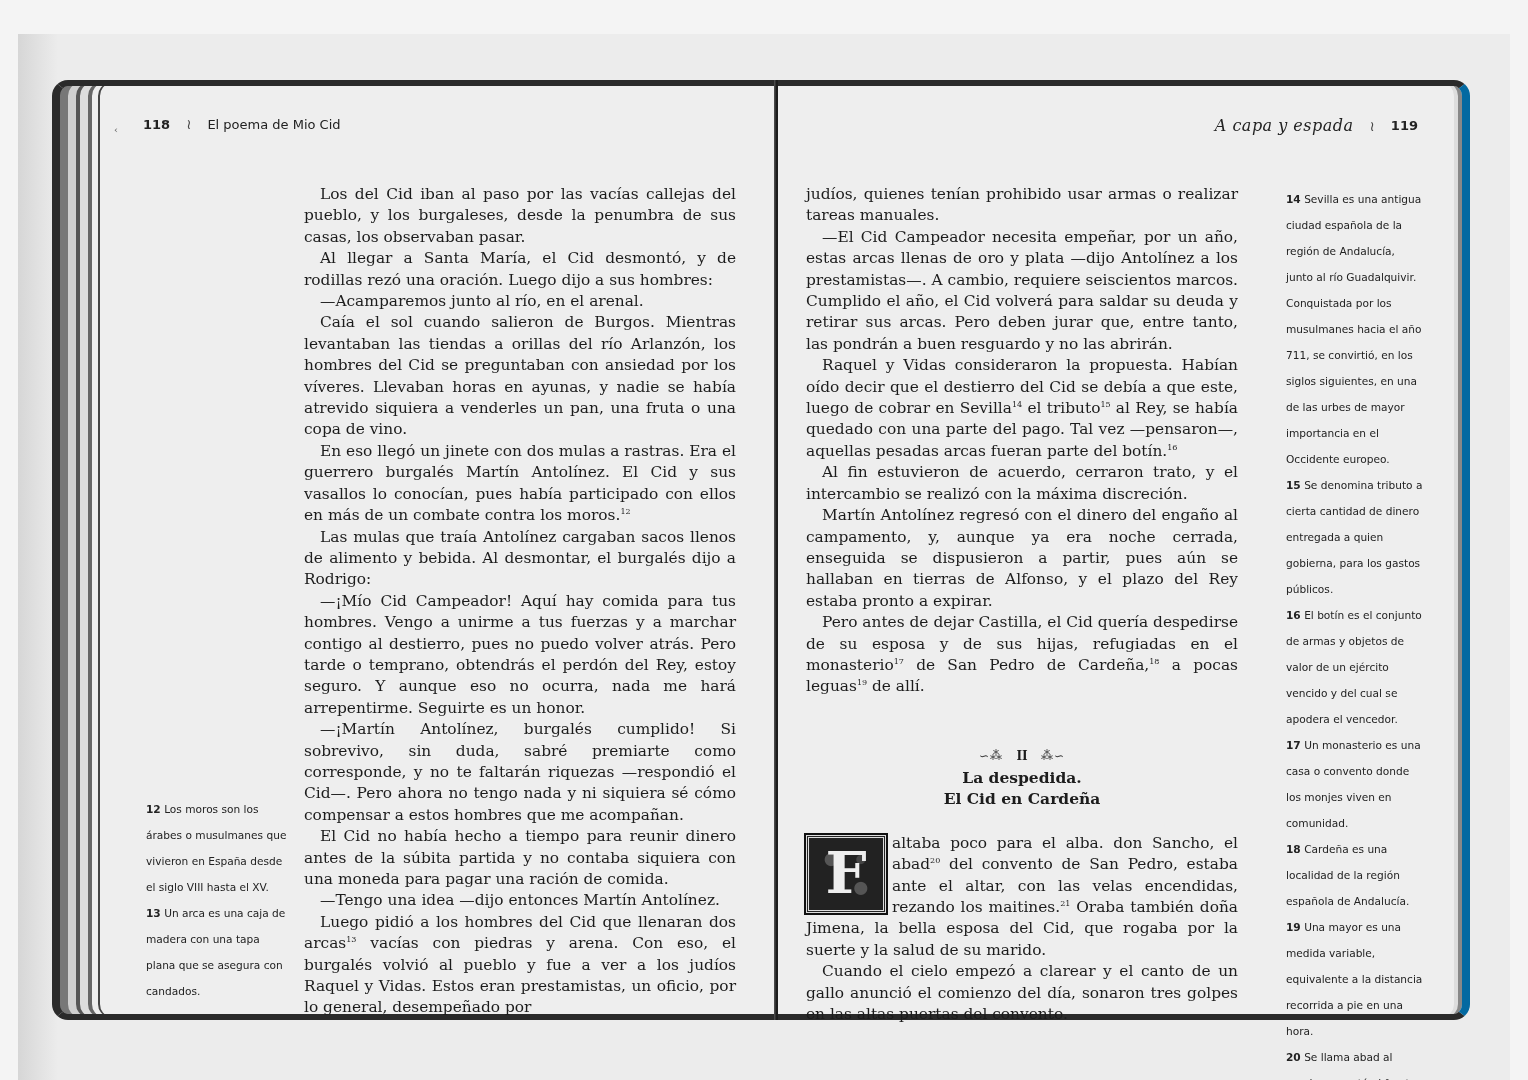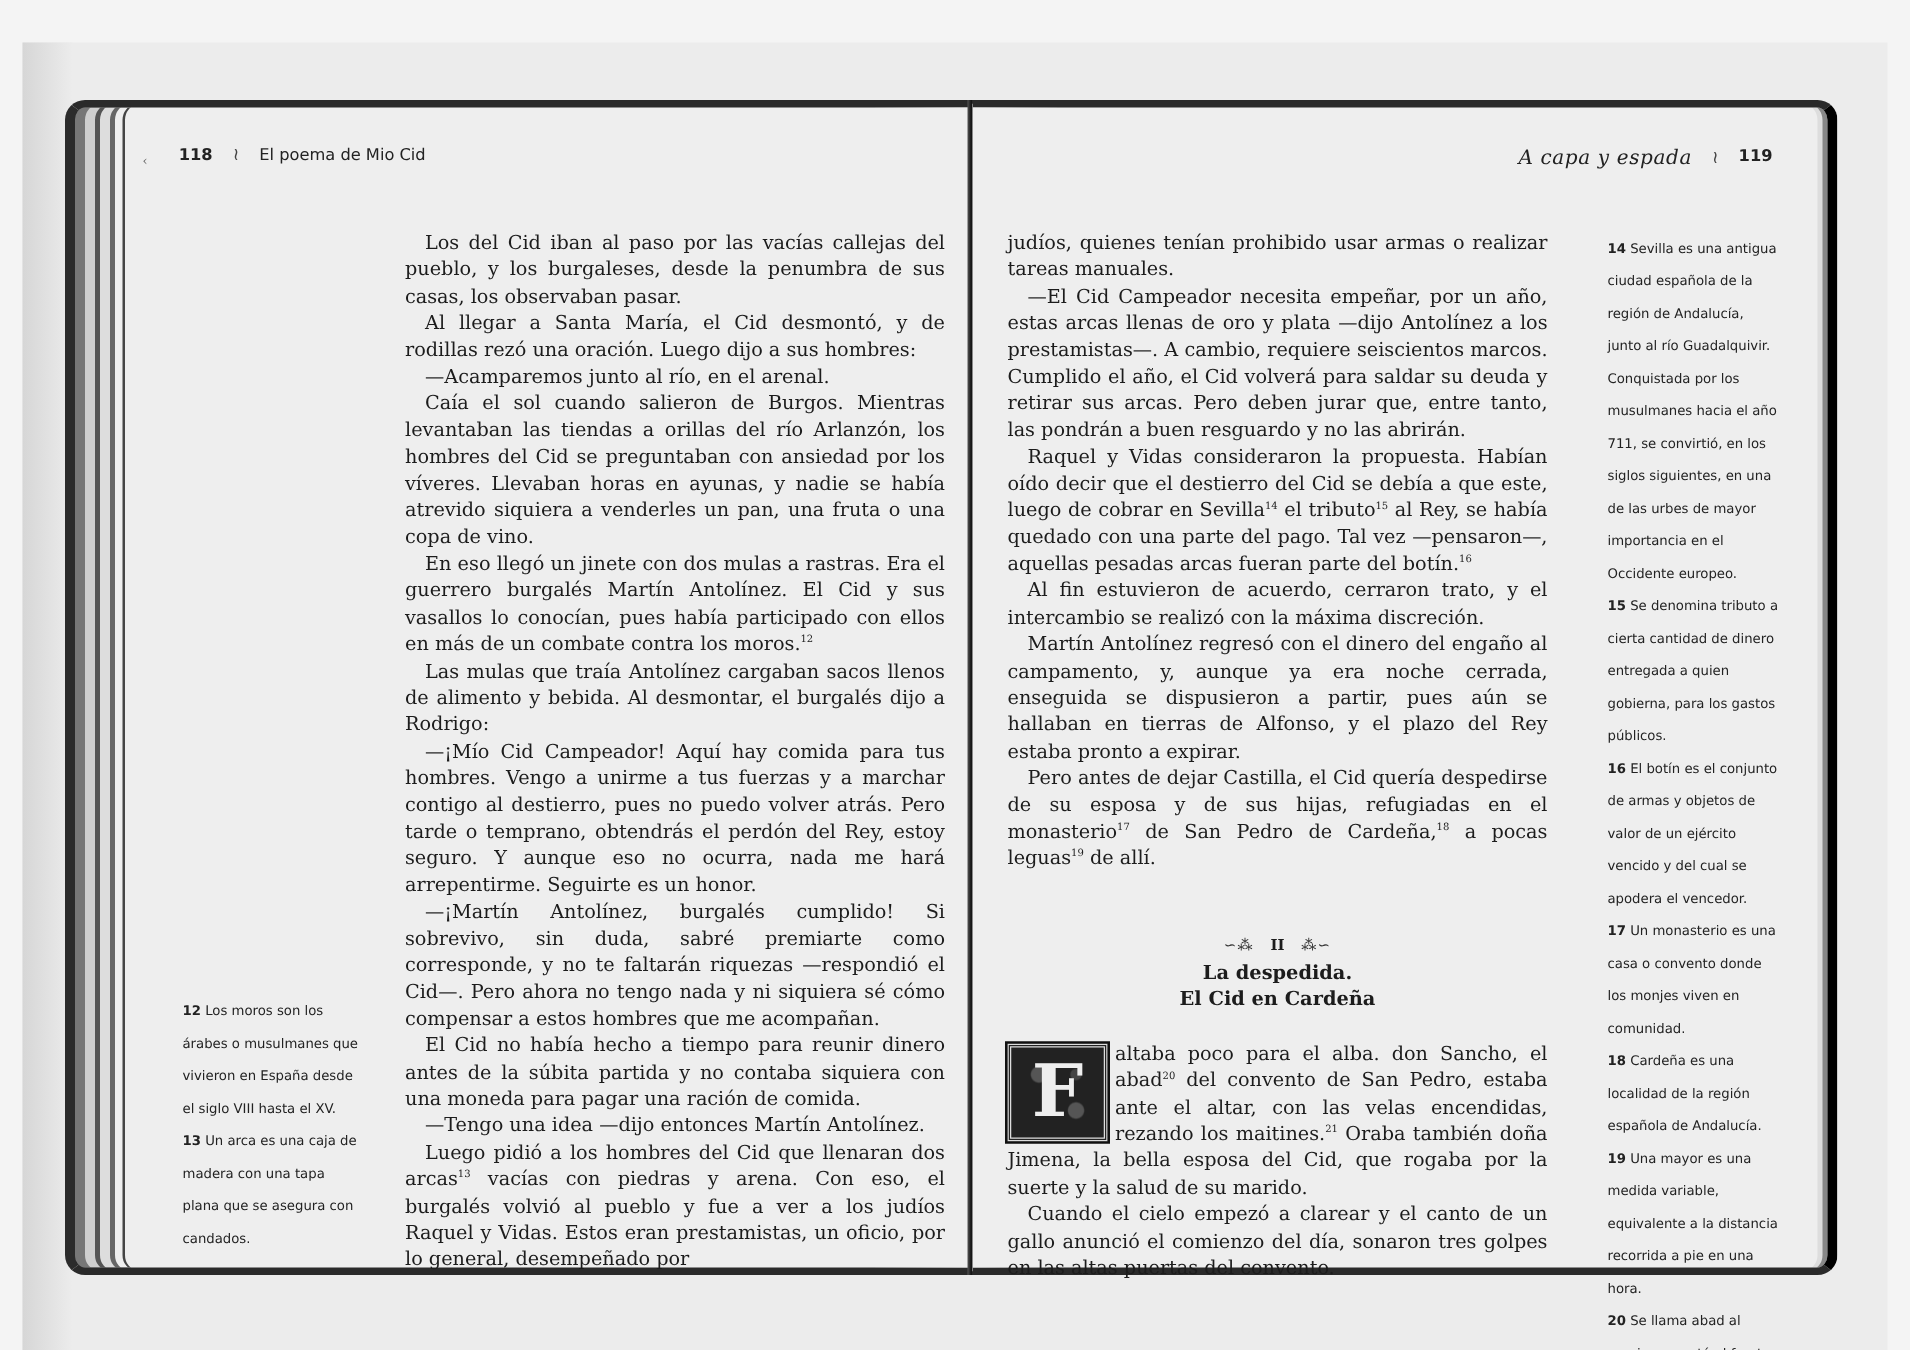--- a/index.html
+++ b/index.html
@@ -27,21 +27,21 @@
     border-bottom: 6px solid #2a2a2a;
   }
   .page-left {
     left: 0; width: 726px;
     border-left: 8px solid #2b2b2b;
     border-top-left-radius: 16px; border-bottom-left-radius: 16px;
     box-shadow: inset 10px 0 0 -2px #777, inset 18px 0 0 -2px #cfcfcf, inset 22px 0 0 -2px #555, inset 30px 0 0 -2px #ddd, inset 34px 0 0 -2px #666, inset 40px 0 0 -2px #eee, inset 42px 0 0 -2px #444;
   }
   .page-right {
     left: 726px; width: 692px;
-    border-right: 8px solid #000000;
+    border-right: 8px solid #0369a1;
     border-top-right-radius: 16px; border-bottom-right-radius: 16px;
     box-shadow: inset -6px 0 0 -2px #888, inset -10px 0 0 -2px #ddd;
   }
   .spine {
     position: absolute; left: 722px; top: 0; width: 6px; height: 940px;
     background: linear-gradient(to right, #555, #111, #555);
   }
   .running-head {
     position: absolute; top: 30px;
     font-family: "DejaVu Sans", "Liberation Sans", sans-serif;
@@ -57,21 +57,21 @@
   }
   .rh-tilde { font-size: 14px; color: #444; }
   .tick-mark { position: absolute; left: 54px; top: 38px; font-size: 10px; color: #666; }
 
   .body-text {
     position: absolute; font-size: 15.4px; line-height: 21.4px;
     text-align: justify; color: #1c1c1c;
   }
   .body-text p { text-indent: 16px; }
   .body-text p.noindent { text-indent: 0; }
-  .col-left { left: 264px; top: 98px; width: 432px; }
+  .col-left { left: 244px; top: 98px; width: 432px; }
   .col-right { left: 28px; top: 98px; width: 432px; }
   sup { font-size: 8px; line-height: 0; vertical-align: super; }
 
   .footnotes {
     position: absolute; font-family: "DejaVu Sans", "Liberation Sans", sans-serif;
     font-size: 10.6px; line-height: 26px; color: #222;
   }
   .fn-left { left: 86px; top: 710px; width: 142px; }
   .fn-right { left: 508px; top: 100px; width: 138px; }
   .fn-num { font-weight: bold; }

